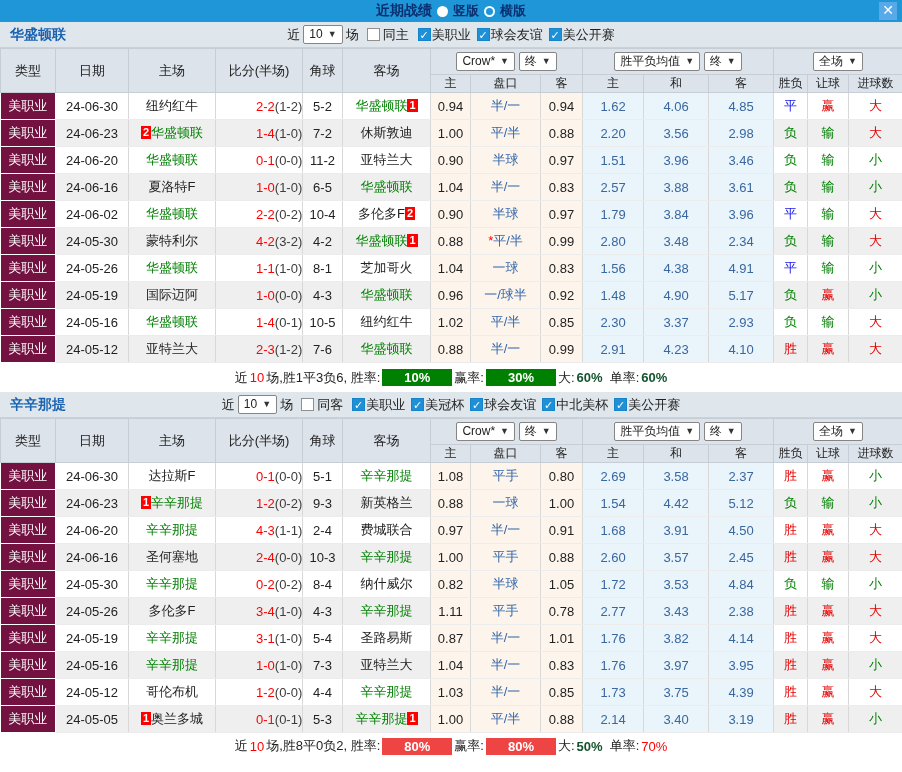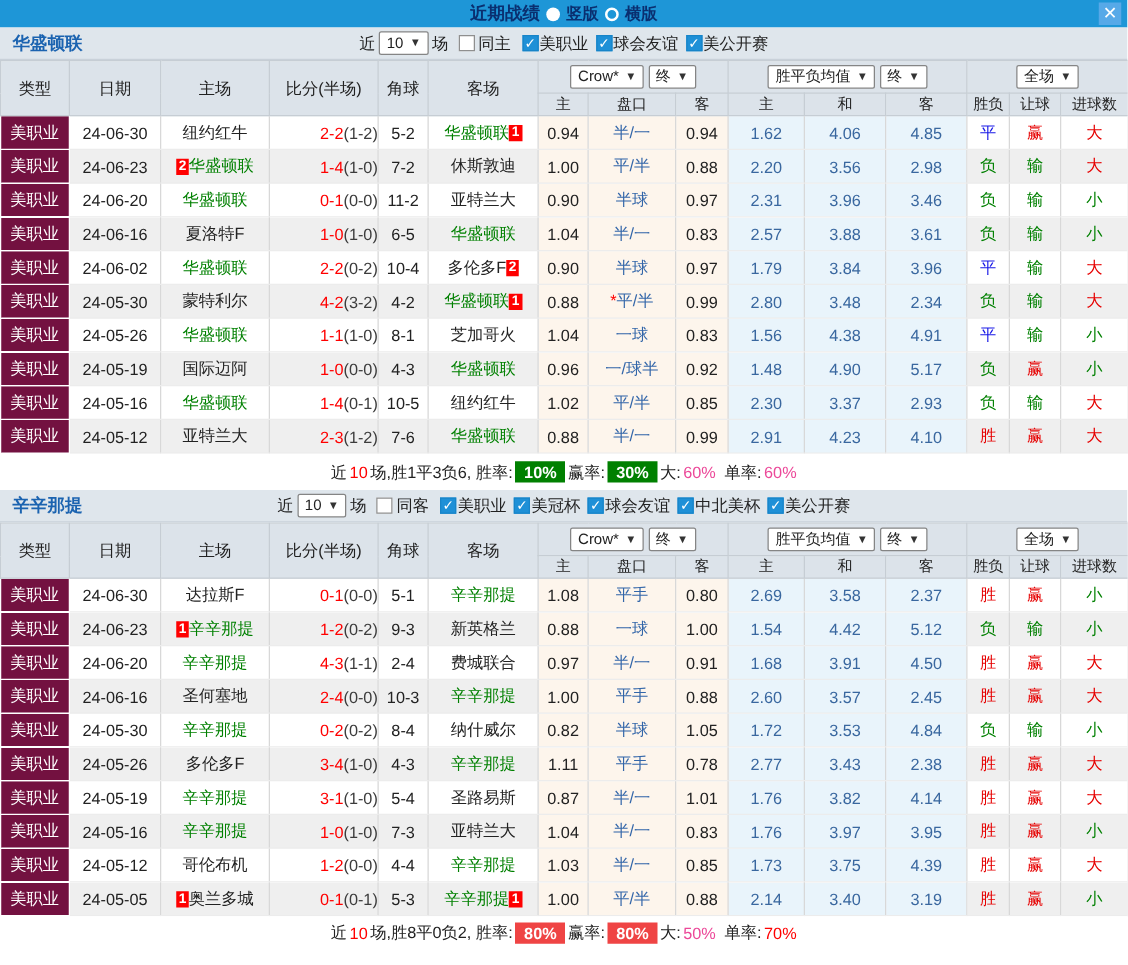--- a/index.html
+++ b/index.html
@@ -71,24 +71,24 @@
   .c-green { color: #008000; }
   .c-blue  { color: #1414e6; }
   
   .summary {
     display: flex; align-items: center; justify-content: center;
     font-size: 13px; background: #fff;
   }
   .summary.s1 { height: 29px; }
   .summary.s2 { height: 26px; }
   .summary span { margin: 0 1px; }
-  .badge { color: #fff; font-weight: bold; padding: 1px 7px; margin: 0 5px; }
+  .badge { color: #fff; font-weight: bold; padding: 1px 22px; margin: 0 5px; }
   .badge.bg-green { background: #008000; }
   .badge.bg-red   { background: #ef4444; }
-  .pct-blue { color: #ec4899; }
+  .pct-blue { color: #14532d; font-weight: bold; }
   .pct-red  { color: #f00; }
   .num-red  { color: #f00; }
 </style>
 </head>
 <body>
 
 <div class="titlebar">
   <div class="title-group">
     <span class="title-text">近期战绩</span>
     <span class="radio sel"></span>
@@ -224,21 +224,21 @@
         <tr class="odd">
           <td class="league-cell">美职业</td>
           <td class="plain">24-06-20</td>
           <td class="plain"><span class="tname-green">华盛顿联</span></td>
           <td class="plain"><span class="score">0-1</span><span class="half">(0-0)</span></td>
           <td class="plain">11-2</td>
           <td class="plain"><span>亚特兰大</span></td>
           <td class="c-odds">0.90</td>
           <td class="c-odds hc-text"><span>半球</span></td>
           <td class="c-odds">0.97</td>
-          <td class="c-avg">2.31</td>
+          <td class="c-avg">1.51</td>
           <td class="c-avg">3.96</td>
           <td class="c-avg">3.46</td>
           <td class="plain c-green">负</td>
           <td class="plain c-green">输</td>
           <td class="plain c-green">小</td>
         </tr>
         <tr class="even">
           <td class="league-cell">美职业</td>
           <td class="plain">24-06-16</td>
           <td class="plain"><span>夏洛特F</span></td>

